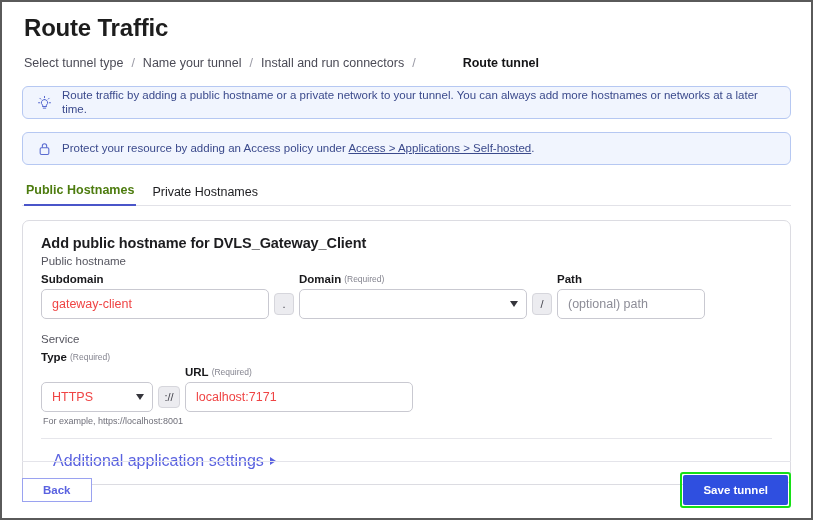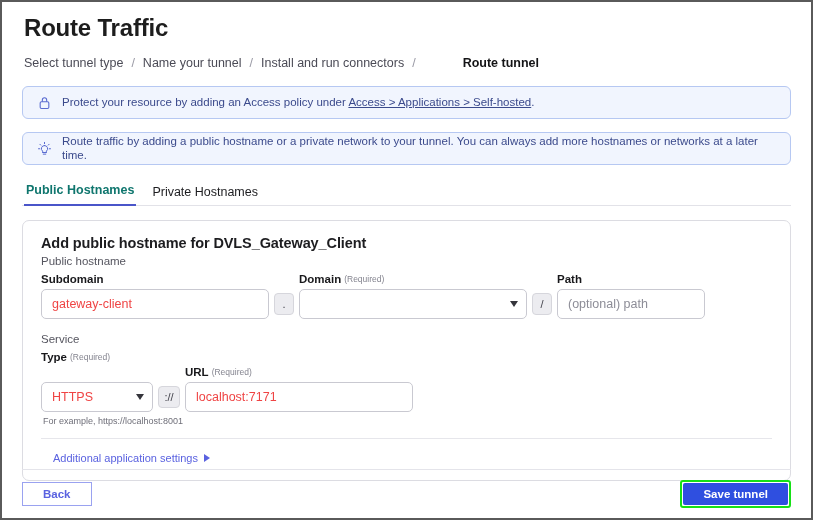--- a/index.html
+++ b/index.html
@@ -90,21 +90,21 @@
   }
   .tab {
     font-size: 12.5px;
     padding: 0 2px 7px 2px;
     color: #1d1d20;
     cursor: pointer;
     position: relative;
     top: 1px;
   }
   .tab.active {
-    color: #0f766e;
+    color: #4d7c0f;
     font-weight: bold;
     border-bottom: 2.5px solid #4a55c9;
   }
 
   
   .card {
     margin-top: 14px;
     border: 1px solid #dcdce2;
     border-radius: 7px;
     background: #ffffff;
@@ -204,21 +204,21 @@
   .card-divider {
     border-top: 1px solid #e6e6eb;
     margin: 12px 0 0 0;
   }
   .addl-link {
     display: inline-flex;
     align-items: center;
     gap: 6px;
     margin-top: 13px;
     margin-left: 12px;
-    font-size: 11px;
+    font-size: 16px;
     color: #5a62e0;
     cursor: pointer;
   }
   .addl-link .tri {
     width: 0; height: 0;
     border-top: 4.5px solid transparent;
     border-bottom: 4.5px solid transparent;
     border-left: 6.5px solid #5a62e0;
   }
 
@@ -254,71 +254,71 @@
     line-height: 0;
   }
   .btn-save {
     font-family: "Liberation Sans", sans-serif;
     background: #2f4fe0;
     border: none;
     border-radius: 2px;
     color: #ffffff;
     font-size: 11.5px;
     font-weight: bold;
-    height: 22px;
+    height: 30px;
     padding: 0 20px;
     cursor: pointer;
   }
 </style>
 </head>
 <body>
 
 <div id="screen">
   <div class="page">
 
     <div class="page-title">Route Traffic</div>
 
     <div class="breadcrumb">
       <span class="crumb">Select tunnel type</span>
       <span class="sep">/</span>
       <span class="crumb">Name your tunnel</span>
       <span class="sep">/</span>
       <span class="crumb">Install and run connectors</span>
       <span class="sep">/</span>
       <span class="crumb current">Route tunnel</span>
-    </div>
-
-    <div class="banner">
-      <span class="bicon">
-        <svg width="13" height="14" viewBox="0 0 20 22" fill="none" stroke="#5a6bd0" stroke-width="1.7">
-          <rect x="3.2" y="9" width="13.6" height="10.6" rx="2"></rect>
-          <path d="M6.6 9V6.2a3.4 3.4 0 0 1 6.8 0V9"></path>
-        </svg>
-      </span>
-      <span class="btext">
-        <span>Protect your resource by adding an Access policy under </span><a href="#">Access &gt; Applications &gt; Self-hosted</a><span>.</span>
-      </span>
     </div>
 
     <div class="banner">
       <span class="bicon">
         <svg width="15" height="15" viewBox="0 0 24 24" fill="none" stroke="#5a6bd0" stroke-width="1.6" stroke-linecap="round">
           <path d="M12 2.2v2"></path>
             <path d="M4.6 5.2l1.4 1.4"></path>
             <path d="M19.4 5.2l-1.4 1.4"></path>
           <path d="M2.4 12.4h2"></path>
             <path d="M19.6 12.4h2"></path>
           <path d="M9.2 18.4h5.6"></path>
             <path d="M10 21h4"></path>
           <path d="M12 7.2a5 5 0 0 0-3 9v2.2h6V16.2a5 5 0 0 0-3-9z"></path>
         </svg>
       </span>
       <span class="btext">Route traffic by adding a public hostname or a private network to your tunnel. You can always add more hostnames or networks at a later time.</span>
     </div>
 
+    <div class="banner">
+      <span class="bicon">
+        <svg width="13" height="14" viewBox="0 0 20 22" fill="none" stroke="#5a6bd0" stroke-width="1.7">
+          <rect x="3.2" y="9" width="13.6" height="10.6" rx="2"></rect>
+          <path d="M6.6 9V6.2a3.4 3.4 0 0 1 6.8 0V9"></path>
+        </svg>
+      </span>
+      <span class="btext">
+        <span>Protect your resource by adding an Access policy under </span><a href="#">Access &gt; Applications &gt; Self-hosted</a><span>.</span>
+      </span>
+    </div>
+
     <div class="tabs">
       <div class="tab active">Public Hostnames</div>
       <div class="tab">Private Hostnames</div>
     </div>
 
     <div class="card">
       <div class="card-title">Add public hostname for DVLS_Gateway_Client</div>
       <div class="section-label">Public hostname</div>
 
       

